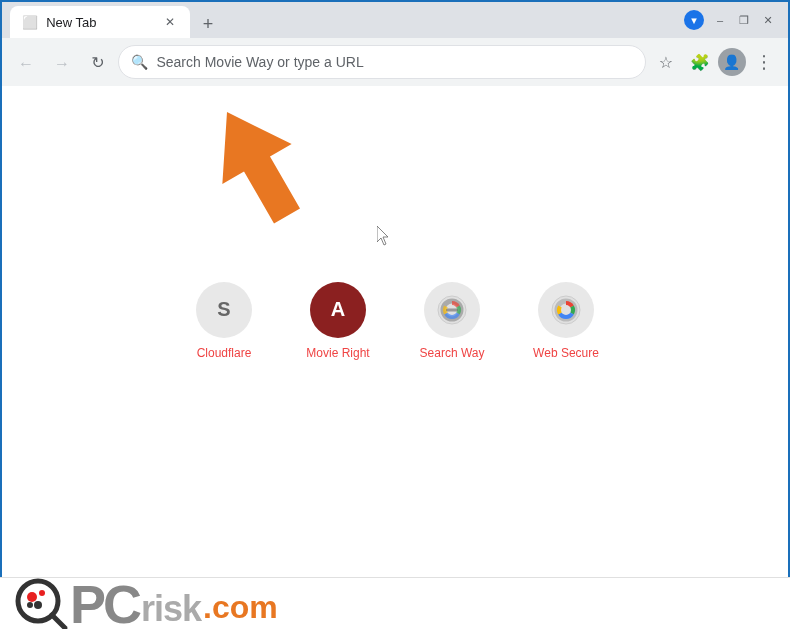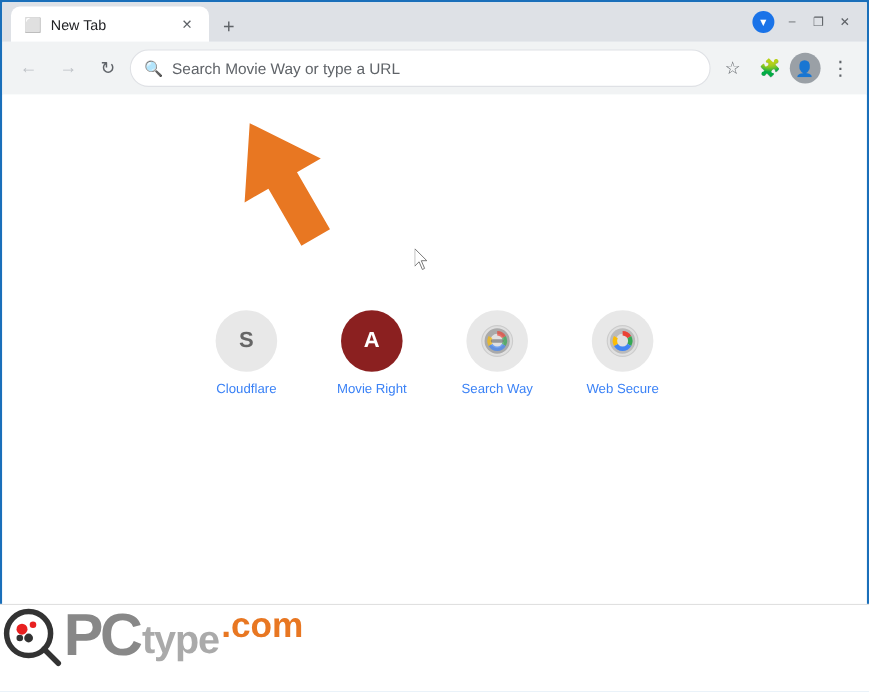--- a/index.html
+++ b/index.html
@@ -165,34 +165,35 @@
       justify-content: center;
       font-size: 22px;
       font-weight: bold;
     }
     .shortcut-icon.cloudflare { background: #f1f3f4; color: #5f6368; }
     .shortcut-icon.movie-right { background: #c0392b; color: #fff; }
     .shortcut-icon.secure-way { background: #f1f3f4; position: relative; overflow: hidden; }
     .shortcut-icon.web-store { background: #f1f3f4; }
     .shortcut-label {
       font-size: 12px;
-      color: #3b82f6;
+      color: #ef4444;
       text-align: center;
     }
 
     
     .footer-watermark {
       position: absolute;
       bottom: 0;
       left: 0;
-      height: 80px;
+      height: 52px;
       background: #fff;
       width: 100%;
       display: flex;
-      align-items: flex-start;
+      align-items: center;
+      padding-left: 12px;
       border-top: 1px solid #e0e0e0;
     }
     .pcr-logo {
       display: flex;
       align-items: center;
       gap: 2px;
     }
 
     
     .orange-arrow {
@@ -327,16 +328,16 @@
     <circle cx="26" cy="26" r="20" fill="none" stroke="#333" stroke-width="5"></circle>
     <line x1="40" y1="40" x2="53" y2="53" stroke="#333" stroke-width="5" stroke-linecap="round"></line>
 
     <circle cx="20" cy="22" r="5" fill="#e82020"></circle>
     <circle cx="30" cy="18" r="3" fill="#e82020"></circle>
     <circle cx="26" cy="30" r="4" fill="#333"></circle>
     <circle cx="18" cy="30" r="3" fill="#333"></circle>
   </svg>
   <div class="pcr-logo">
     <span style="font-size:54px;font-weight:900;color:#888;letter-spacing:-3px;line-height:1;">PC</span>
-    <span style="font-size:36px;font-weight:700;color:#aaa;letter-spacing:-1px;line-height:1;align-self:flex-end;margin-bottom:4px;">type</span>
-    <span style="font-size:32px;font-weight:700;color:#e87722;line-height:1;align-self:flex-end;margin-bottom:20px;">.com</span>
+    <span style="font-size:36px;font-weight:700;color:#aaa;letter-spacing:-1px;line-height:1;align-self:flex-end;margin-bottom:4px;">risk</span>
+    <span style="font-size:32px;font-weight:700;color:#e87722;line-height:1;align-self:flex-end;margin-bottom:8px;">.com</span>
   </div>
 </div>
 
 </body></html>

